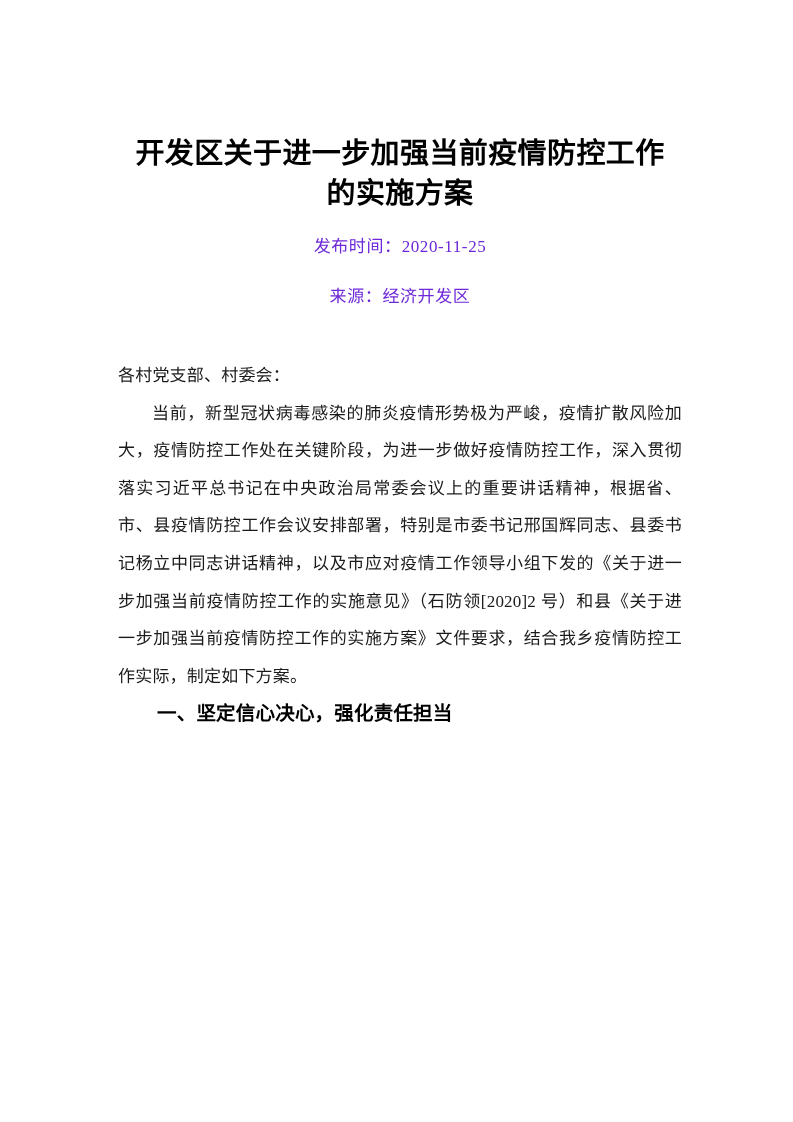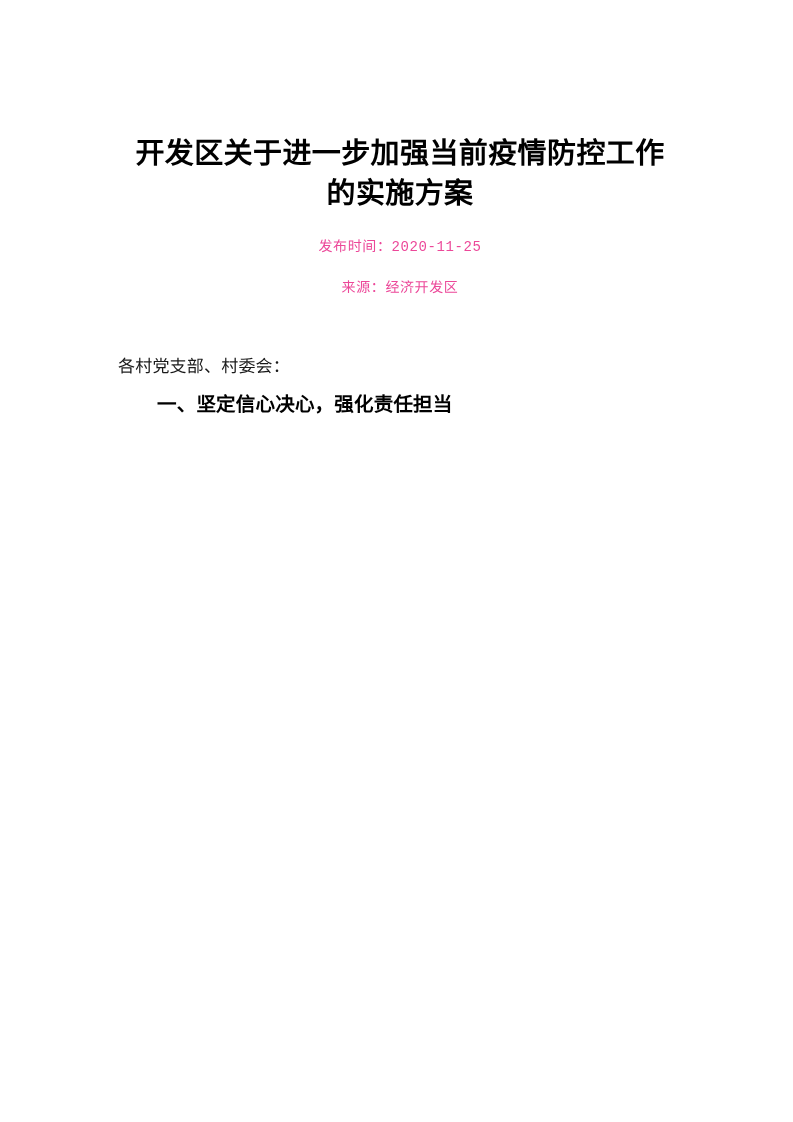--- a/index.html
+++ b/index.html
@@ -41,33 +41,33 @@
     line-height: 40px;
     text-align: center;
     letter-spacing: 0.4px;
     color: #000000;
     margin: 0;
     padding: 0 8px;
   }
 
   .meta-line {
     text-align: center;
-    font-family: Liberation Mono, monospace;
-    font-size: 14px;
+    font-family: Liberation Serif, serif;
+    font-size: 17px;
     line-height: 24px;
-    color: #ec4899;
+    color: #6d28d9;
     letter-spacing: 0.6px;
   }
 
   .meta-publish {
     margin-top: 22px;
   }
 
   .meta-source {
-    margin-top: 17px;
+    margin-top: 26px;
   }
 
   
   .content {
     margin-top: 48px;
   }
 
   .para {
     font-family: "Liberation Serif", "DejaVu Serif", serif;
     font-size: 17px;
@@ -110,19 +110,20 @@
 
       <div class="meta-line meta-publish">发布时间：2020-11-25</div>
 
       <div class="meta-line meta-source">来源：经济开发区</div>
     </div>
 
     <div class="content">
 
       <p class="para salutation">各村党支部、村委会：</p>
 
+      <p class="para indent">当前，新型冠状病毒感染的肺炎疫情形势极为严峻，疫情扩散风险加大，疫情防控工作处在关键阶段，为进一步做好疫情防控工作，深入贯彻落实习近平总书记在中央政治局常委会议上的重要讲话精神，根据省、市、县疫情防控工作会议安排部署，特别是市委书记邢国辉同志、县委书记杨立中同志讲话精神，以及市应对疫情工作领导小组下发的《关于进一步加强当前疫情防控工作的实施意见》（石防领[2020]2 号）和县《关于进一步加强当前疫情防控工作的实施方案》文件要求，结合我乡疫情防控工作实际，制定如下方案。</p>
 
       <h2 class="section-heading">一、坚定信心决心，强化责任担当</h2>
 
 
     </div>
   </div>
 </div>
 
 </body></html>

